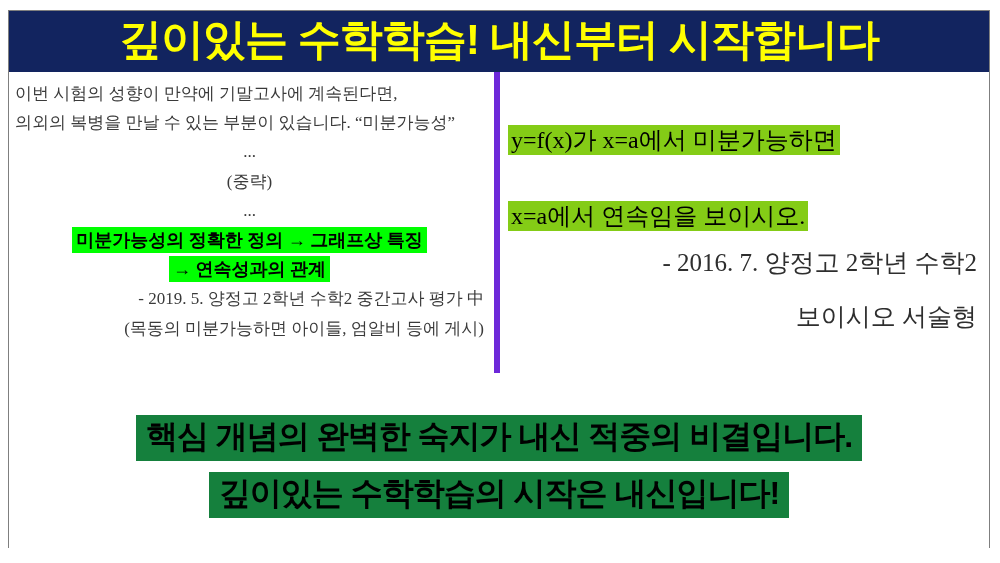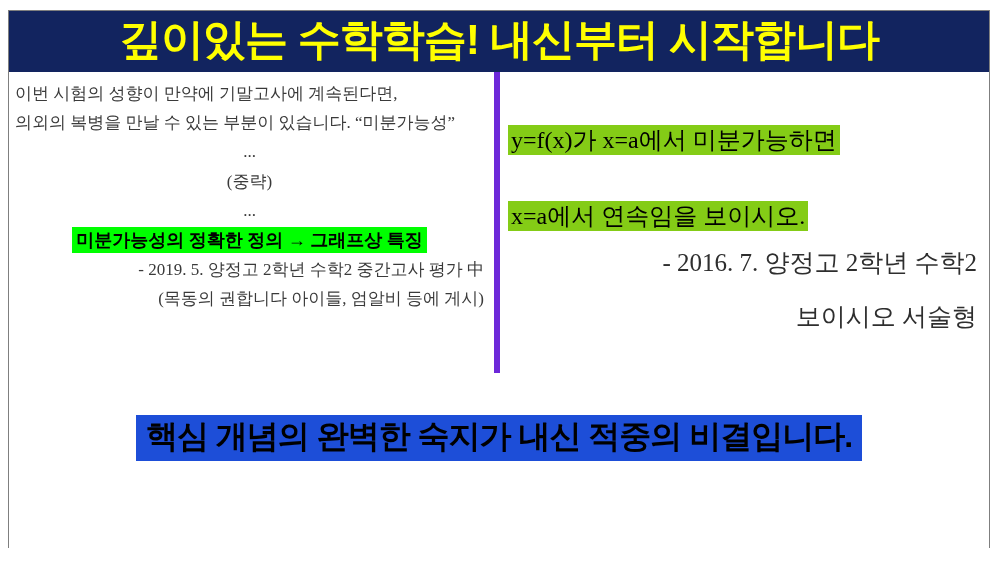--- a/index.html
+++ b/index.html
@@ -59,21 +59,21 @@
   .rp-source2 { top:228px; }
 
   
   .footer { position:relative; height:175px; background:#ffffff; overflow:hidden; }
   .ft-line {
     position:absolute; left:0; width:100%; text-align:center; white-space:nowrap;
   }
   .ft-line1 { top:42px; }
   .ft-line2 { top:99px; }
   .hl-lg {
-    display:inline-block; background:#1d4ed8; color:#000000;
+    display:inline-block; background:#15803d; color:#000000;
     font-family:"Liberation Sans","DejaVu Sans",sans-serif;
     font-weight:800; font-size:32px; line-height:1.15;
     letter-spacing:-1px; padding:3px 10px 6px 10px;
   }
 </style>
 </head>
 <body>
 
 <div class="frame">
 
@@ -85,36 +85,42 @@
 
     <div class="left-cell">
       <div class="lp-line">이번 시험의 성향이 만약에 기말고사에 계속된다면,</div>
       <div class="lp-line">의외의 복병을 만날 수 있는 부분이 있습니다. “미분가능성”</div>
       <div class="lp-line center">...</div>
       <div class="lp-line center">(중략)</div>
       <div class="lp-line center">...</div>
       <div class="lp-line center">
         <span class="hl-sm">미분가능성의 정확한 정의 → 그래프상 특징</span>
       </div>
+      <div class="lp-line center">
+        <span class="hl-sm">→ 연속성과의 관계</span>
+      </div>
       <div class="lp-line right">- 2019. 5. 양정고 2학년 수학2 중간고사 평가 中</div>
-      <div class="lp-line right">(목동의 권합니다 아이들, 엄알비 등에 게시)</div>
+      <div class="lp-line right">(목동의 미분가능하면 아이들, 엄알비 등에 게시)</div>
     </div>
 
     <div class="right-cell">
       <div class="rp-problem rp-problem1">
         <span class="hl-md">y=f(x)가 x=a에서 미분가능하면</span>
       </div>
       <div class="rp-problem rp-problem2">
         <span class="hl-md">x=a에서 연속임을 보이시오.</span>
       </div>
       <div class="rp-source rp-source1">- 2016. 7. 양정고 2학년 수학2</div>
       <div class="rp-source rp-source2">보이시오 서술형</div>
     </div>
 
   </div>
 
   <div class="footer">
     <div class="ft-line ft-line1">
       <span class="hl-lg">핵심 개념의 완벽한 숙지가 내신 적중의 비결입니다.</span>
     </div>
+    <div class="ft-line ft-line2">
+      <span class="hl-lg">깊이있는 수학학습의 시작은 내신입니다!</span>
+    </div>
   </div>
 
 </div>
 
 </body></html>

